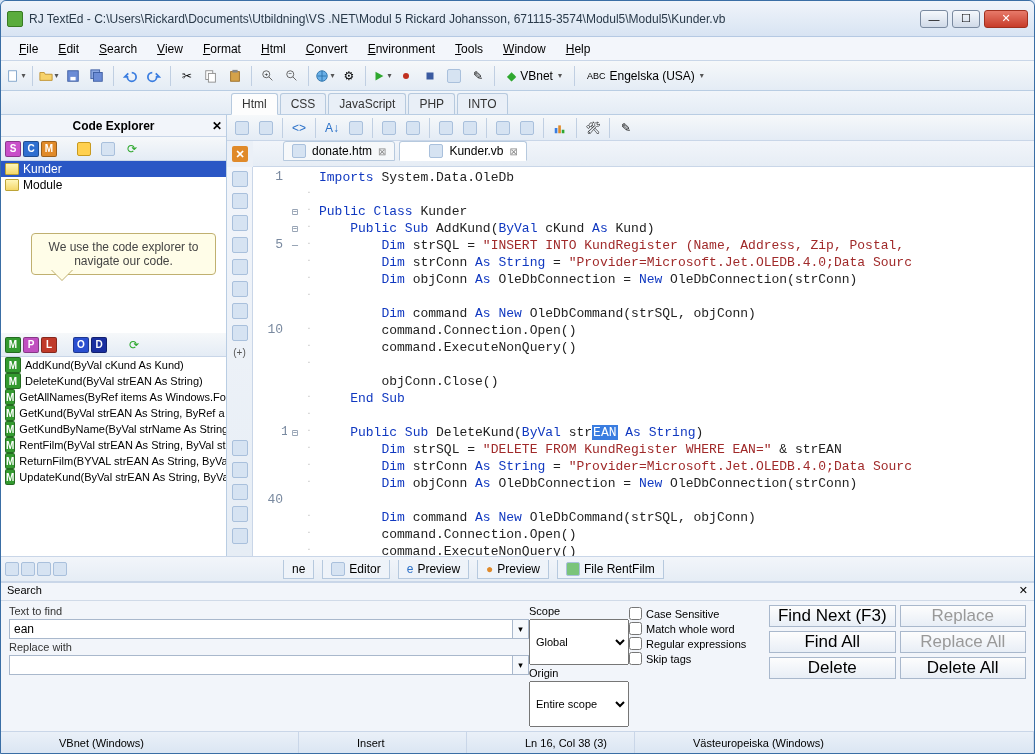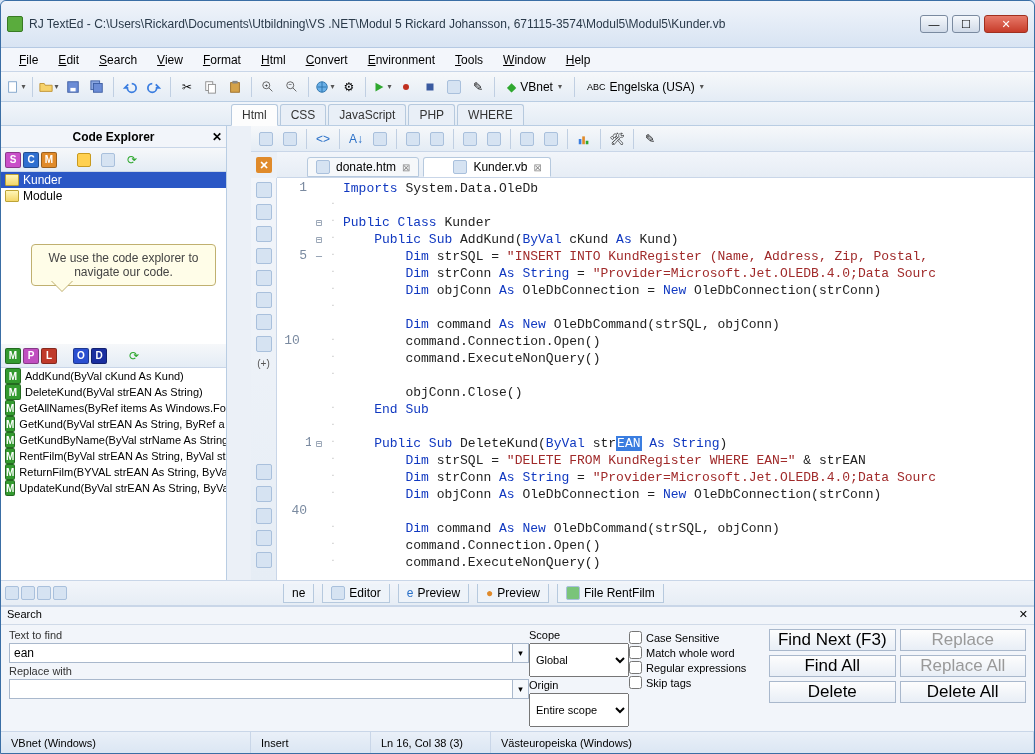--- a/index.html
+++ b/index.html
@@ -1,55 +1,55 @@
 <!DOCTYPE html>
 <html><head>
 <meta charset="utf-8">
 <style>
 * { box-sizing: border-box; margin: 0; padding: 0; }
 html, body { width: 1035px; height: 754px; overflow: hidden; font-family: "Segoe UI", Tahoma, sans-serif; font-size: 12px; background: #d4e3f5; }
 .window { width: 1035px; height: 754px; border: 1px solid #3a6ea5; border-radius: 6px 6px 0 0; display: flex; flex-direction: column; background: #ebf0f7; }
-.titlebar { height: 47px; background: linear-gradient(#f0f4fa, #d8e4f3); display: flex; align-items: center; border-radius: 6px 6px 0 0; border-bottom: 1px solid #b5c9e3; }
+.titlebar { height: 36px; background: linear-gradient(#f0f4fa, #d8e4f3); display: flex; align-items: center; border-radius: 6px 6px 0 0; border-bottom: 1px solid #b5c9e3; }
 .title-icon { width: 16px; height: 16px; margin: 0 6px; background: #5aac3d; border: 1px solid #387b23; border-radius: 2px; }
 .titlebar .t { flex: 1; color: #2a3a4a; font-size: 12px; white-space: nowrap; overflow: hidden; }
 .win-btns { display: flex; gap: 4px; margin-right: 6px; }
 .win-btn { width: 28px; height: 18px; border: 1px solid #7a8aa0; border-radius: 3px; background: linear-gradient(#f5f8fc,#d0dae8); display: flex; align-items: center; justify-content: center; font-size: 11px; }
 .win-btn.close { width: 44px; background: linear-gradient(#e77a6a, #c73c2a); color: #fff; border-color: #a0301f; }
 .menubar { height: 24px; display: flex; align-items: center; gap: 4px; padding: 0 10px; background: #f3f6fb; border-bottom: 1px solid #c9d6e8; }
 .menubar .mi { padding: 2px 8px; cursor: default; }
 .menubar .mi u { text-decoration: underline; }
 .toolbar { height: 30px; display: flex; align-items: center; gap: 2px; padding: 2px 4px; background: linear-gradient(#f6f8fa,#e4ecf5); border-bottom: 1px solid #b9cde3; }
 .tb-btn { width: 22px; height: 22px; border: 1px solid transparent; border-radius: 3px; display: flex; align-items: center; justify-content: center; }
 .tb-sep { width: 1px; height: 20px; background: #c0cfe2; margin: 0 3px; }
 .dd-arrow { font-size: 8px; color: #555; margin-left: 1px; }
 .tb-text-btn { display: flex; align-items: center; gap: 4px; padding: 0 6px; height: 22px; border: 1px solid transparent; border-radius: 3px; }
 .lang-tabs { height: 24px; display: flex; align-items: end; padding-left: 230px; background: linear-gradient(#f1f5fa,#e4ecf5); border-bottom: 1px solid #b9cde3; }
 .lang-tab { padding: 3px 10px; border: 1px solid #b6c9de; border-bottom: none; background: #e9eff7; margin-right: 2px; border-radius: 3px 3px 0 0; color: #333; }
 .lang-tab.active { background: #fdfdfd; border-bottom: 1px solid #fdfdfd; margin-bottom: -1px; }
-.midrow { flex: 1; display: flex; min-height: 0; gap: 24px; }
+.midrow { flex: 1; display: flex; min-height: 0; }
 .left-pane { width: 226px; display: flex; flex-direction: column; border-right: 1px solid #b9cde3; background: #fff; }
 .panel-title { height: 22px; background: #f2f5fa; border-bottom: 1px solid #c9d6e8; display: flex; align-items: center; padding: 0 4px; font-weight: bold; justify-content: center; position: relative; }
 .panel-title .x { position: absolute; right: 4px; font-weight: bold; cursor: default; }
 .panel-tb { height: 24px; display: flex; align-items: center; gap: 2px; padding: 2px 4px; background: linear-gradient(#f6f8fa,#e4ecf5); border-bottom: 1px solid #c9d6e8; }
 .sq { width: 16px; height: 16px; border-radius: 2px; display: inline-flex; align-items: center; justify-content: center; color: #fff; font-size: 10px; font-weight: bold; border: 1px solid rgba(0,0,0,.3); }
 .sq.s { background: #c94fc9; } .sq.c { background: #2f6fd0; } .sq.m { background: #e08a2a; }
 .sq.mm { background: #339a2f; } .sq.p { background: #c04fc0; } .sq.l { background: #c03a2a; }
 .sq.o { background: #2a4fd0; } .sq.d { background: #1a2fa0; }
 .tree { flex: 0 0 auto; background: #fff; }
 .tree .item { display: flex; align-items: center; gap: 4px; padding: 1px 4px; }
 .tree .item.sel { background: #2a57c5; color: #fff; }
 .folder-ico { width: 14px; height: 12px; background: linear-gradient(#fff6b8,#f4d76a); border: 1px solid #bda437; border-radius: 1px; }
 .balloon { position: relative; margin: 40px 10px 40px 30px; background: #fffde8; border: 1px solid #c0b070; border-radius: 4px; padding: 6px 8px; text-align: center; color: #444; }
 .balloon:after { content: ""; position: absolute; bottom: -16px; left: 20px; width: 0; height: 0; border: 10px solid transparent; border-top-color: #fffde8; }
 .balloon:before { content: ""; position: absolute; bottom: -18px; left: 19px; width: 0; height: 0; border: 11px solid transparent; border-top-color: #c0b070; }
 .method-list { flex: 1; overflow: auto; font-size: 11px; }
 .method-list .row { display: flex; align-items: center; gap: 4px; padding: 0 4px; white-space: nowrap; }
 .right-pane { flex: 1; display: flex; flex-direction: column; min-width: 0; }
 .mini-tb { height: 26px; display: flex; align-items: center; gap: 2px; padding: 2px 4px; background: linear-gradient(#f6f8fa,#e4ecf5); border-bottom: 1px solid #c9d6e8; }
-.tabs-row { height: 26px; display: flex; align-items: flex-end; background: linear-gradient(#f2f5fa,#e6edf5); border-bottom: 1px solid #c9d6e8; padding-left: 30px; gap: 4px; }
+.tabs-row { height: 26px; display: flex; align-items: flex-start; background: linear-gradient(#f2f5fa,#e6edf5); border-bottom: 1px solid #c9d6e8; padding-left: 30px; gap: 4px; }
 .filetab { display: flex; align-items: center; gap: 6px; padding: 2px 8px; border: 1px solid #b6c9de; background: #f6f8fa; border-radius: 3px 3px 0 0; }
 .filetab.active { background: #fff; border-bottom-color: #fff; padding-left: 29px; }
 .filetab .fx { color: #888; font-size: 10px; }
 .tab-close-strip { width: 26px; display: flex; align-items: center; justify-content: center; }
 .tab-close-strip .xb { width: 16px; height: 16px; background: #e08a2a; border-radius: 2px; color: #fff; font-weight: bold; display: flex; align-items: center; justify-content: center; font-size: 11px; }
 .editor-wrap { flex: 1; display: flex; min-height: 0; }
 .vstrip { width: 26px; background: linear-gradient(#f2f5fa,#e6edf5); border-right: 1px solid #c9d6e8; display: flex; flex-direction: column; align-items: center; padding-top: 4px; gap: 6px; }
 .vico { width: 16px; height: 16px; background: #d6e3f2; border: 1px solid #a9c0dc; border-radius: 2px; }
 .editor { flex: 1; display: flex; background: #fff; font-family: "Courier New", monospace; font-size: 13px; position: relative; overflow: hidden; }
 .gutter { width: 34px; text-align: right; color: #7a8aa0; padding: 2px 4px 2px 0; background: #fff; }
@@ -65,28 +65,28 @@
 .search-panel { background: #f2f5fa; border-top: 1px solid #c9d6e8; display: flex; flex-direction: column; }
 .sp-title { height: 18px; padding: 1px 6px; font-size: 11px; border-bottom: 1px solid #d0dae8; display: flex; justify-content: space-between; }
 .sp-body { display: flex; padding: 4px 8px; gap: 0; font-size: 11px; }
 .sp-col1 { flex: 0 0 520px; display: flex; flex-direction: column; gap: 2px; }
 .sp-col1 label { color: #333; }
 .sp-input { display: flex; }
 .sp-input input { flex: 1; padding: 2px 4px; border: 1px solid #a9b8cc; background: #fff; font-size: 12px; }
 .sp-input .arr { width: 16px; border: 1px solid #a9b8cc; border-left: none; background: #f5f8fc; display: flex; align-items: center; justify-content: center; font-size: 9px; }
 .sp-col2 { flex: 0 0 100px; display: flex; flex-direction: column; gap: 2px; }
 .sel { display: flex; }
-.sel select { flex: 1; font-size: 11px; padding: 9px 2px; }
+.sel select { flex: 1; font-size: 11px; padding: 15px 2px; }
 .sp-col3 { flex: 0 0 140px; display: flex; flex-direction: column; gap: 2px; padding-top: 2px; }
 .chk { display: flex; align-items: center; gap: 4px; }
 .chk input { width: 13px; height: 13px; }
 .sp-col4 { flex: 1; display: grid; grid-template-columns: 1fr 1fr; grid-auto-rows: 22px; gap: 4px; }
 .sp-btn { border: 1px solid #a9b8cc; background: linear-gradient(#fdfdfd,#e8eef6); display: flex; align-items: center; justify-content: center; font-size: 17px; }
 .statusbar { height: 22px; background: linear-gradient(#eaf0f8,#dbe6f3); border-top: 1px solid #c9d6e8; display: flex; align-items: center; font-size: 11px; }
-.statusbar .cell { padding: 0 10px; border-right: 1px solid #c9d6e8; height: 100%; display: flex; align-items: center; }
+.statusbar .cell { padding: 0 10px; border-right: 1px solid #c9d6e8; height: 100%; display: flex; align-items: center; margin-left: 48px; }
 .balloon2 { position: absolute; bottom: 4px; left: 70px; width: 198px; background: #fffde8; border: 1px solid #c0b070; border-radius: 4px; padding: 4px 6px; text-align: center; color: #444; font-size: 11px; z-index: 5; }
 .balloon2:after { content: ""; position: absolute; bottom: -16px; right: 14px; width: 0; height: 0; border: 10px solid transparent; border-top-color: #fffde8; transform: skewX(20deg); }
 .icdot { width: 6px; height: 6px; border-radius: 50%; display: inline-block; }
 svg.ico { width: 14px; height: 14px; }
 .small-ico { width: 14px; height: 14px; display: inline-block; background: #d6e3f2; border: 1px solid #a9c0dc; border-radius: 2px; }
 </style>
 </head>
 <body>
 
 <div class="window">
@@ -221,21 +221,21 @@
         <span>Engelska (USA)</span>
         <span class="dd-arrow">▾</span>
       </div>
   </div>
 
   <div class="lang-tabs" id="langtabs">
       <div class="lang-tab active">Html</div>
       <div class="lang-tab">CSS</div>
       <div class="lang-tab">JavaScript</div>
       <div class="lang-tab">PHP</div>
-      <div class="lang-tab">WHERE</div>
+      <div class="lang-tab">INTO</div>
     </div>
 
   <div class="midrow">
     <div class="left-pane">
       <div class="panel-title">
         <span>Code Explorer</span>
         <span class="x">✕</span>
       </div>
       <div class="panel-tb">
         <span class="sq s">S</span>
@@ -400,21 +400,21 @@
           <div class="gutter" id="gutter">
               <div style="height: 17px;">1</div>
               <div style="height: 17px;"></div>
               <div style="height: 17px;"></div>
               <div style="height: 17px;"></div>
               <div style="height: 17px;">5</div>
               <div style="height: 17px;"></div>
               <div style="height: 17px;"></div>
               <div style="height: 17px;"></div>
               <div style="height: 17px;"></div>
-              <div style="height: 17px; text-align: center;">10</div>
+              <div style="height: 17px;">10</div>
               <div style="height: 17px;"></div>
               <div style="height: 17px;"></div>
               <div style="height: 17px;"></div>
               <div style="height: 17px;"></div>
               <div style="height: 17px;"></div>
               <div style="height: 17px; padding-left: 28px;">16</div>
               <div style="height: 17px;"></div>
               <div style="height: 17px;"></div>
               <div style="height: 17px;"></div>
               <div style="height: 17px;">40</div>

